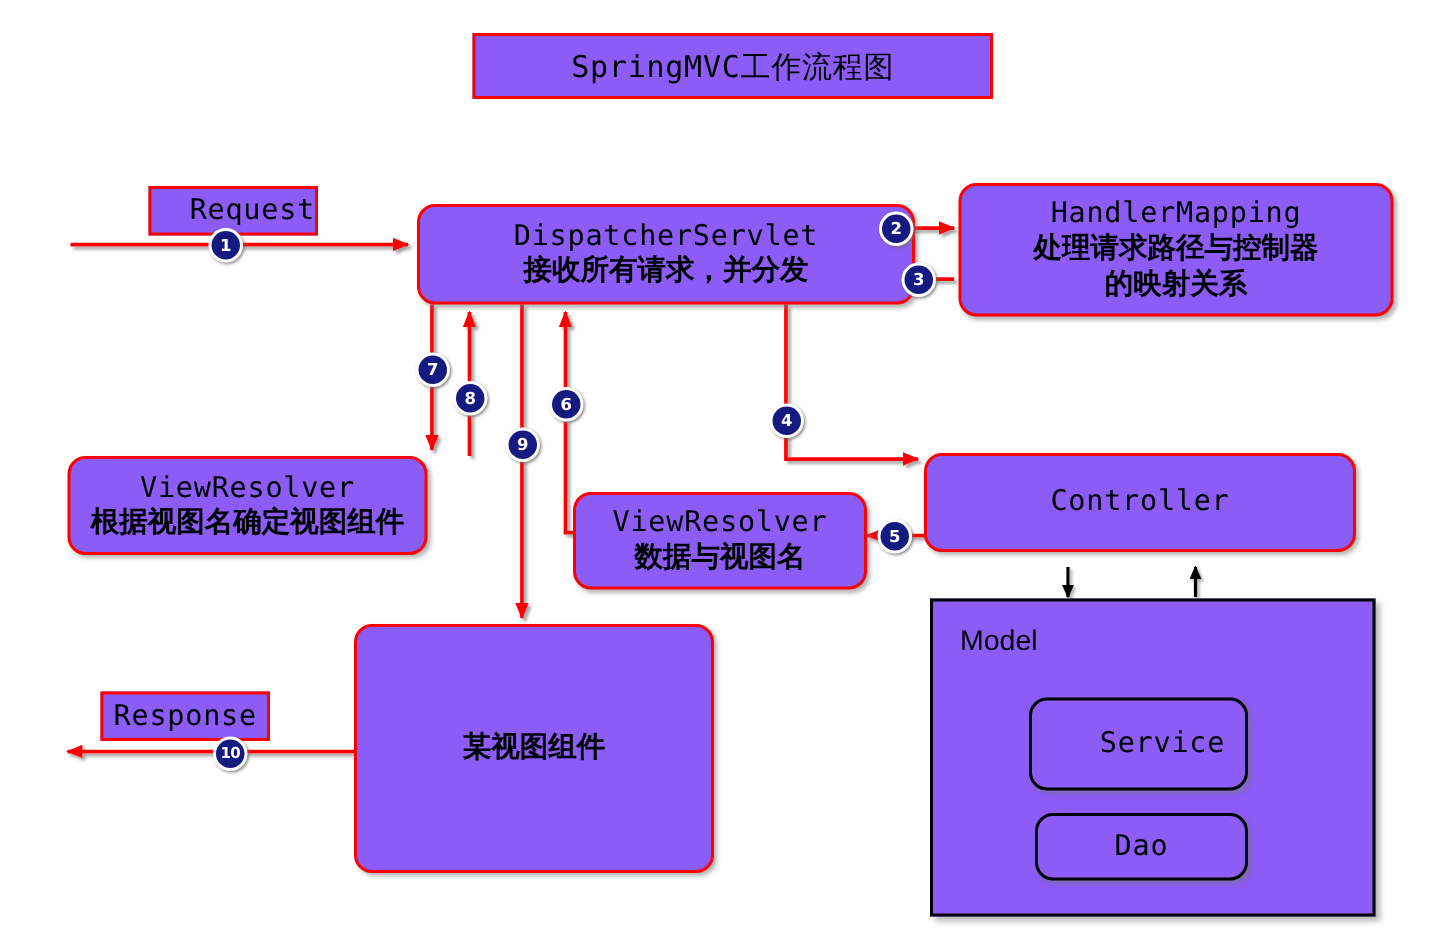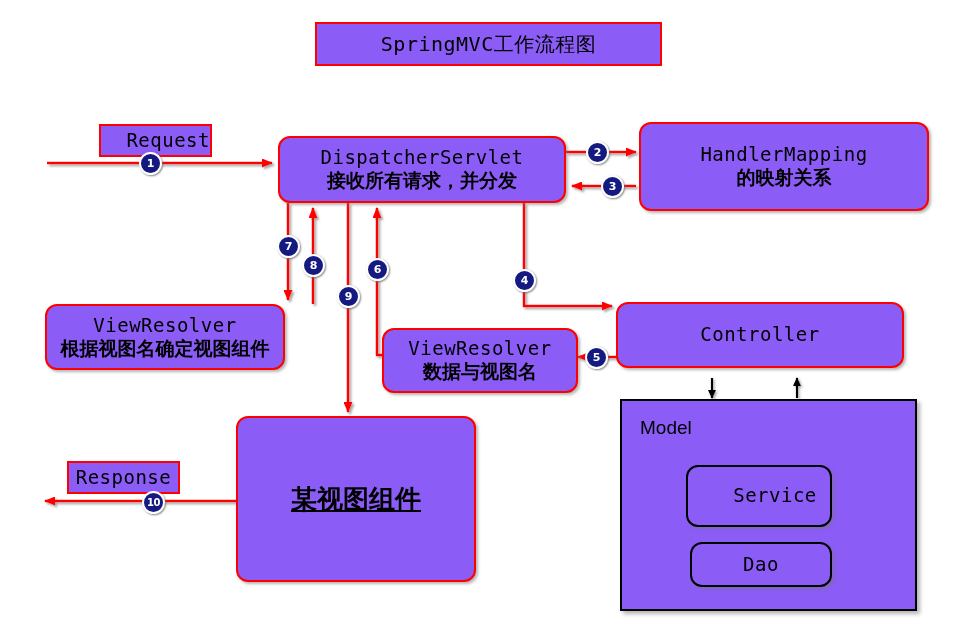--- a/index.html
+++ b/index.html
@@ -69,22 +69,21 @@
   }
   .line-cn {
     font-family: "DejaVu Sans", "Liberation Sans", sans-serif;
     font-size: 19px;
     font-weight: 700;
     color: #000000;
     line-height: 1.25;
     white-space: nowrap;
   }
   .line-cn.big {
-    font-size: 26px;
-    text-decoration: underline;
+    font-size: 19px;
   }
   .title-text {
     font-family: "DejaVu Sans Mono", "Liberation Mono", monospace;
     font-size: 20px;
     color: #000000;
     white-space: nowrap;
     letter-spacing: 0.5px;
   }
 
   
@@ -178,27 +177,28 @@
   </svg>
 
   <div class="box red red-sharp" style="left:315px; top:22px; width:347px; height:44px; box-shadow:none;">
     <span class="title-text">SpringMVC工作流程图</span>
   </div>
 
   <div class="box red red-sharp" style="left:99px; top:124px; width:113px; height:33px; box-shadow:none;align-items:flex-end;">
     <span class="line-en">Request</span>
   </div>
 
-  <div class="box red rounded" style="left:278px; top:136px; width:288px; height:67px;">
+  <div class="box red rounded" style="left:278px; top:136px; width:332px; height:67px;">
     <span class="line-en">DispatcherServlet</span>
     <span class="line-cn">接收所有请求，并分发</span>
   </div>
 
   <div class="box red rounded" style="left:639px; top:122px; width:290px; height:89px;">
     <span class="line-en">HandlerMapping</span>
+    <span class="line-cn">处理请求路径与控制器</span>
     <span class="line-cn">的映射关系</span>
   </div>
 
   <div class="box red rounded" style="left:45px; top:304px; width:240px; height:66px;">
     <span class="line-en">ViewResolver</span>
     <span class="line-cn">根据视图名确定视图组件</span>
   </div>
 
   <div class="box red rounded" style="left:382px; top:328px; width:196px; height:65px;">
     <span class="line-en">ViewResolver</span>

